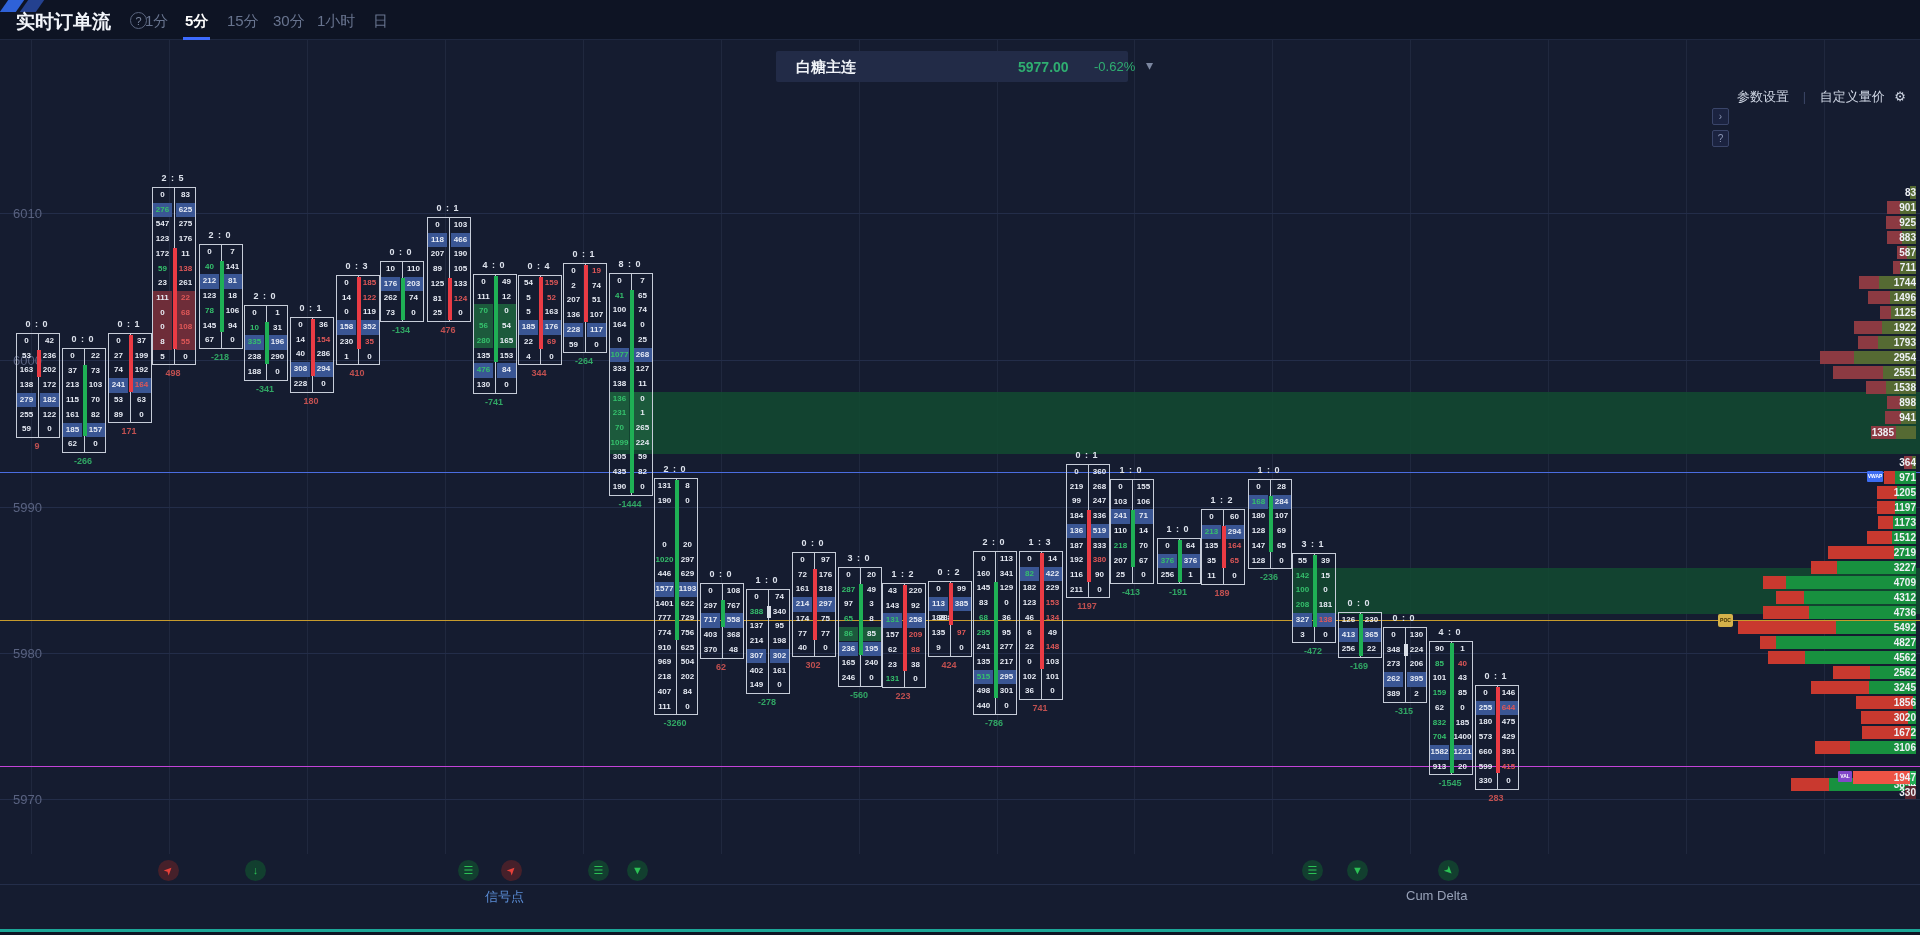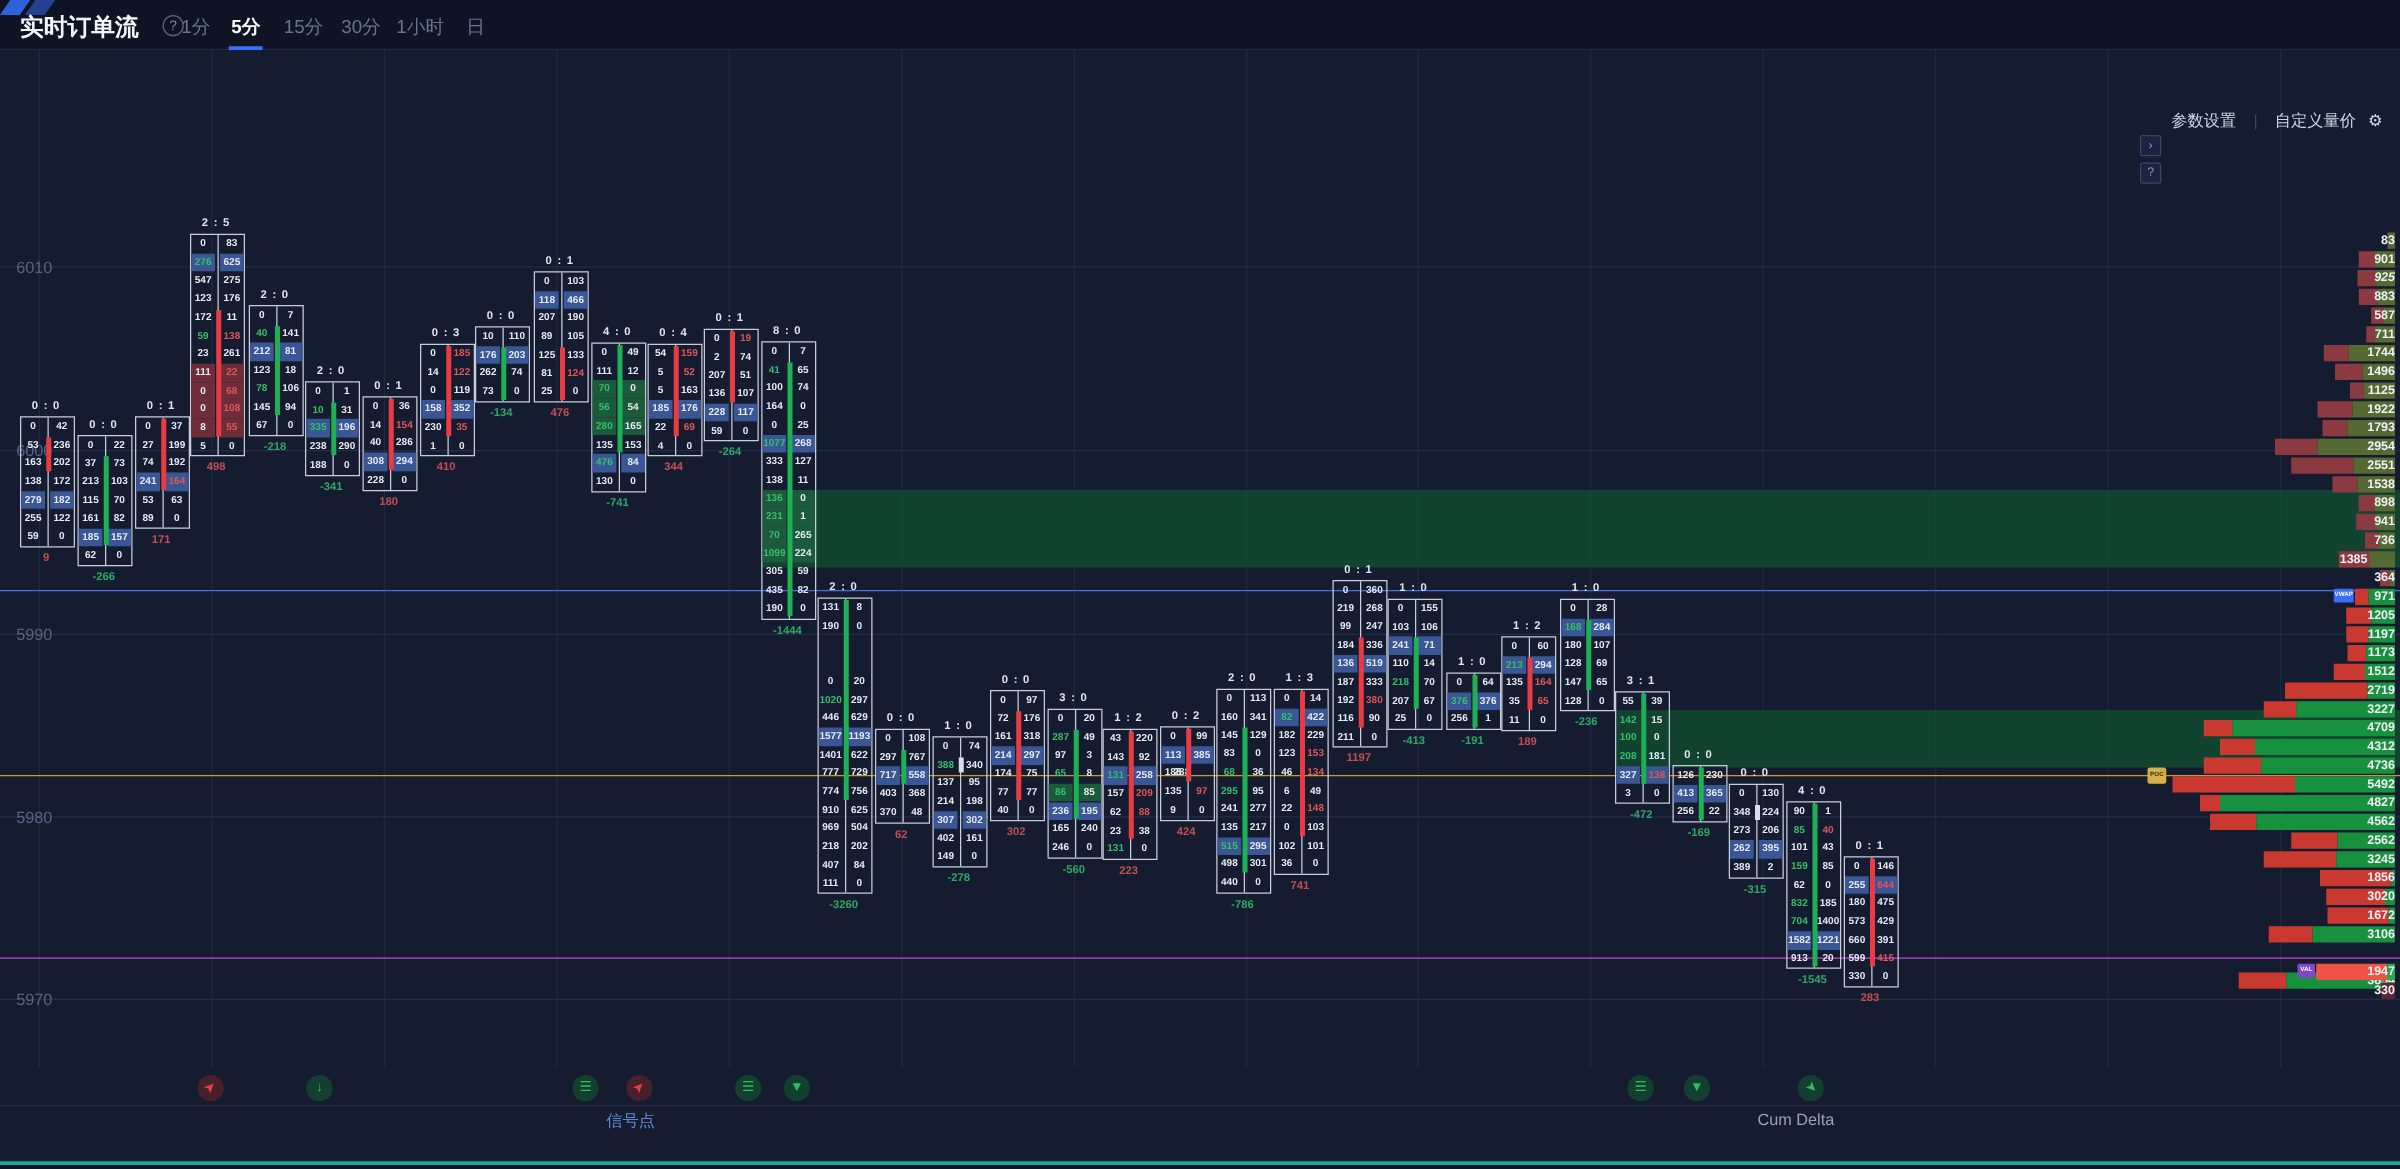--- a/index.html
+++ b/index.html
@@ -80,20 +80,26 @@
     <span id="title">实时订单流</span>
     <span id="help-circ">?</span>
     <span class="tab" style="left:145px;">1分</span>
     <span class="tab active" style="left:185px;">5分</span>
     <span class="tab" style="left:227px;">15分</span>
     <span class="tab" style="left:273px;">30分</span>
     <span class="tab" style="left:317px;">1小时</span>
     <span class="tab" style="left:373px;">日</span>
   </div>
 
+  <div id="instrument">
+    <span id="inst-name">白糖主连</span>
+    <span id="inst-price">5977.00</span>
+    <span id="inst-chg">-0.62%</span>
+    <span id="inst-caret">▾</span>
+  </div>
 
   <div id="ctrl">
     <span class="lnk">参数设置</span>
     <span class="sep">|</span>
     <span class="lnk">自定义量价</span>
     <span class="lnk" style="margin-left:6px;">⚙</span>
   </div>
   <div class="sq-btn" style="top:108px;">›</div>
   <div class="sq-btn" style="top:130px;">?</div>
 
@@ -867,21 +873,21 @@
       </div>
       <div class="vp-row" style="left: 1910px; top: 146px; width: 6px;">
         <div class="vp-seg" style="left: 0px; width: 6px; background: rgb(85, 106, 51);"></div>
         <div class="vp-num">83</div>
       </div>
       <div class="vp-row" style="left: 1887px; top: 161px; width: 29px;">
         <div class="vp-seg" style="left: 0px; width: 13px; background: rgb(140, 58, 66);"></div>
         <div class="vp-seg" style="left: 13px; width: 16px; background: rgb(85, 106, 51);"></div>
         <div class="vp-num">901</div>
       </div>
-      <div class="vp-row" style="left: 1886px; top: 176px; width: 30px; font-style: italic;">
+      <div class="vp-row" style="left: 1886px; top: 176px; width: 30px;">
         <div class="vp-seg" style="left: 0px; width: 15px; background: rgb(140, 58, 66);"></div>
         <div class="vp-seg" style="left: 15px; width: 15px; background: rgb(85, 106, 51);"></div>
         <div class="vp-num">925</div>
       </div>
       <div class="vp-row" style="left: 1887px; top: 191px; width: 29px;">
         <div class="vp-seg" style="left: 0px; width: 15px; background: rgb(140, 58, 66);"></div>
         <div class="vp-seg" style="left: 15px; width: 14px; background: rgb(85, 106, 51);"></div>
         <div class="vp-num">883</div>
       </div>
       <div class="vp-row" style="left: 1897px; top: 206px; width: 19px;">
@@ -942,21 +948,21 @@
       <div class="vp-row" style="left: 1885px; top: 371px; width: 31px;">
         <div class="vp-seg" style="left: 0px; width: 16px; background: rgb(140, 58, 66);"></div>
         <div class="vp-seg" style="left: 16px; width: 15px; background: rgb(85, 106, 51);"></div>
         <div class="vp-num">941</div>
       </div>
       <div class="vp-row" style="left: 1892px; top: 386px; width: 24px;">
         <div class="vp-seg" style="left: 0px; width: 11px; background: rgb(140, 58, 66);"></div>
         <div class="vp-seg" style="left: 11px; width: 13px; background: rgb(85, 106, 51);"></div>
         <div class="vp-num">736</div>
       </div>
-      <div class="vp-row" style="left: 1871px; top: 401px; width: 23px;">
+      <div class="vp-row" style="left: 1871px; top: 386px; width: 23px;">
         <div class="vp-seg" style="left: 0px; width: 25px; background: rgb(140, 58, 66);"></div>
         <div class="vp-seg" style="left: 25px; width: 20px; background: rgb(85, 106, 51);"></div>
         <div class="vp-num">1385</div>
       </div>
       <div class="vp-row" style="left: 1904px; top: 416px; width: 12px;">
         <div class="vp-seg" style="left: 0px; width: 8px; background: rgb(140, 58, 66);"></div>
         <div class="vp-seg" style="left: 8px; width: 4px; background: rgb(85, 106, 51);"></div>
         <div class="vp-num">364</div>
       </div>
       <div class="vp-row" style="left: 1884px; top: 431px; width: 32px;">

